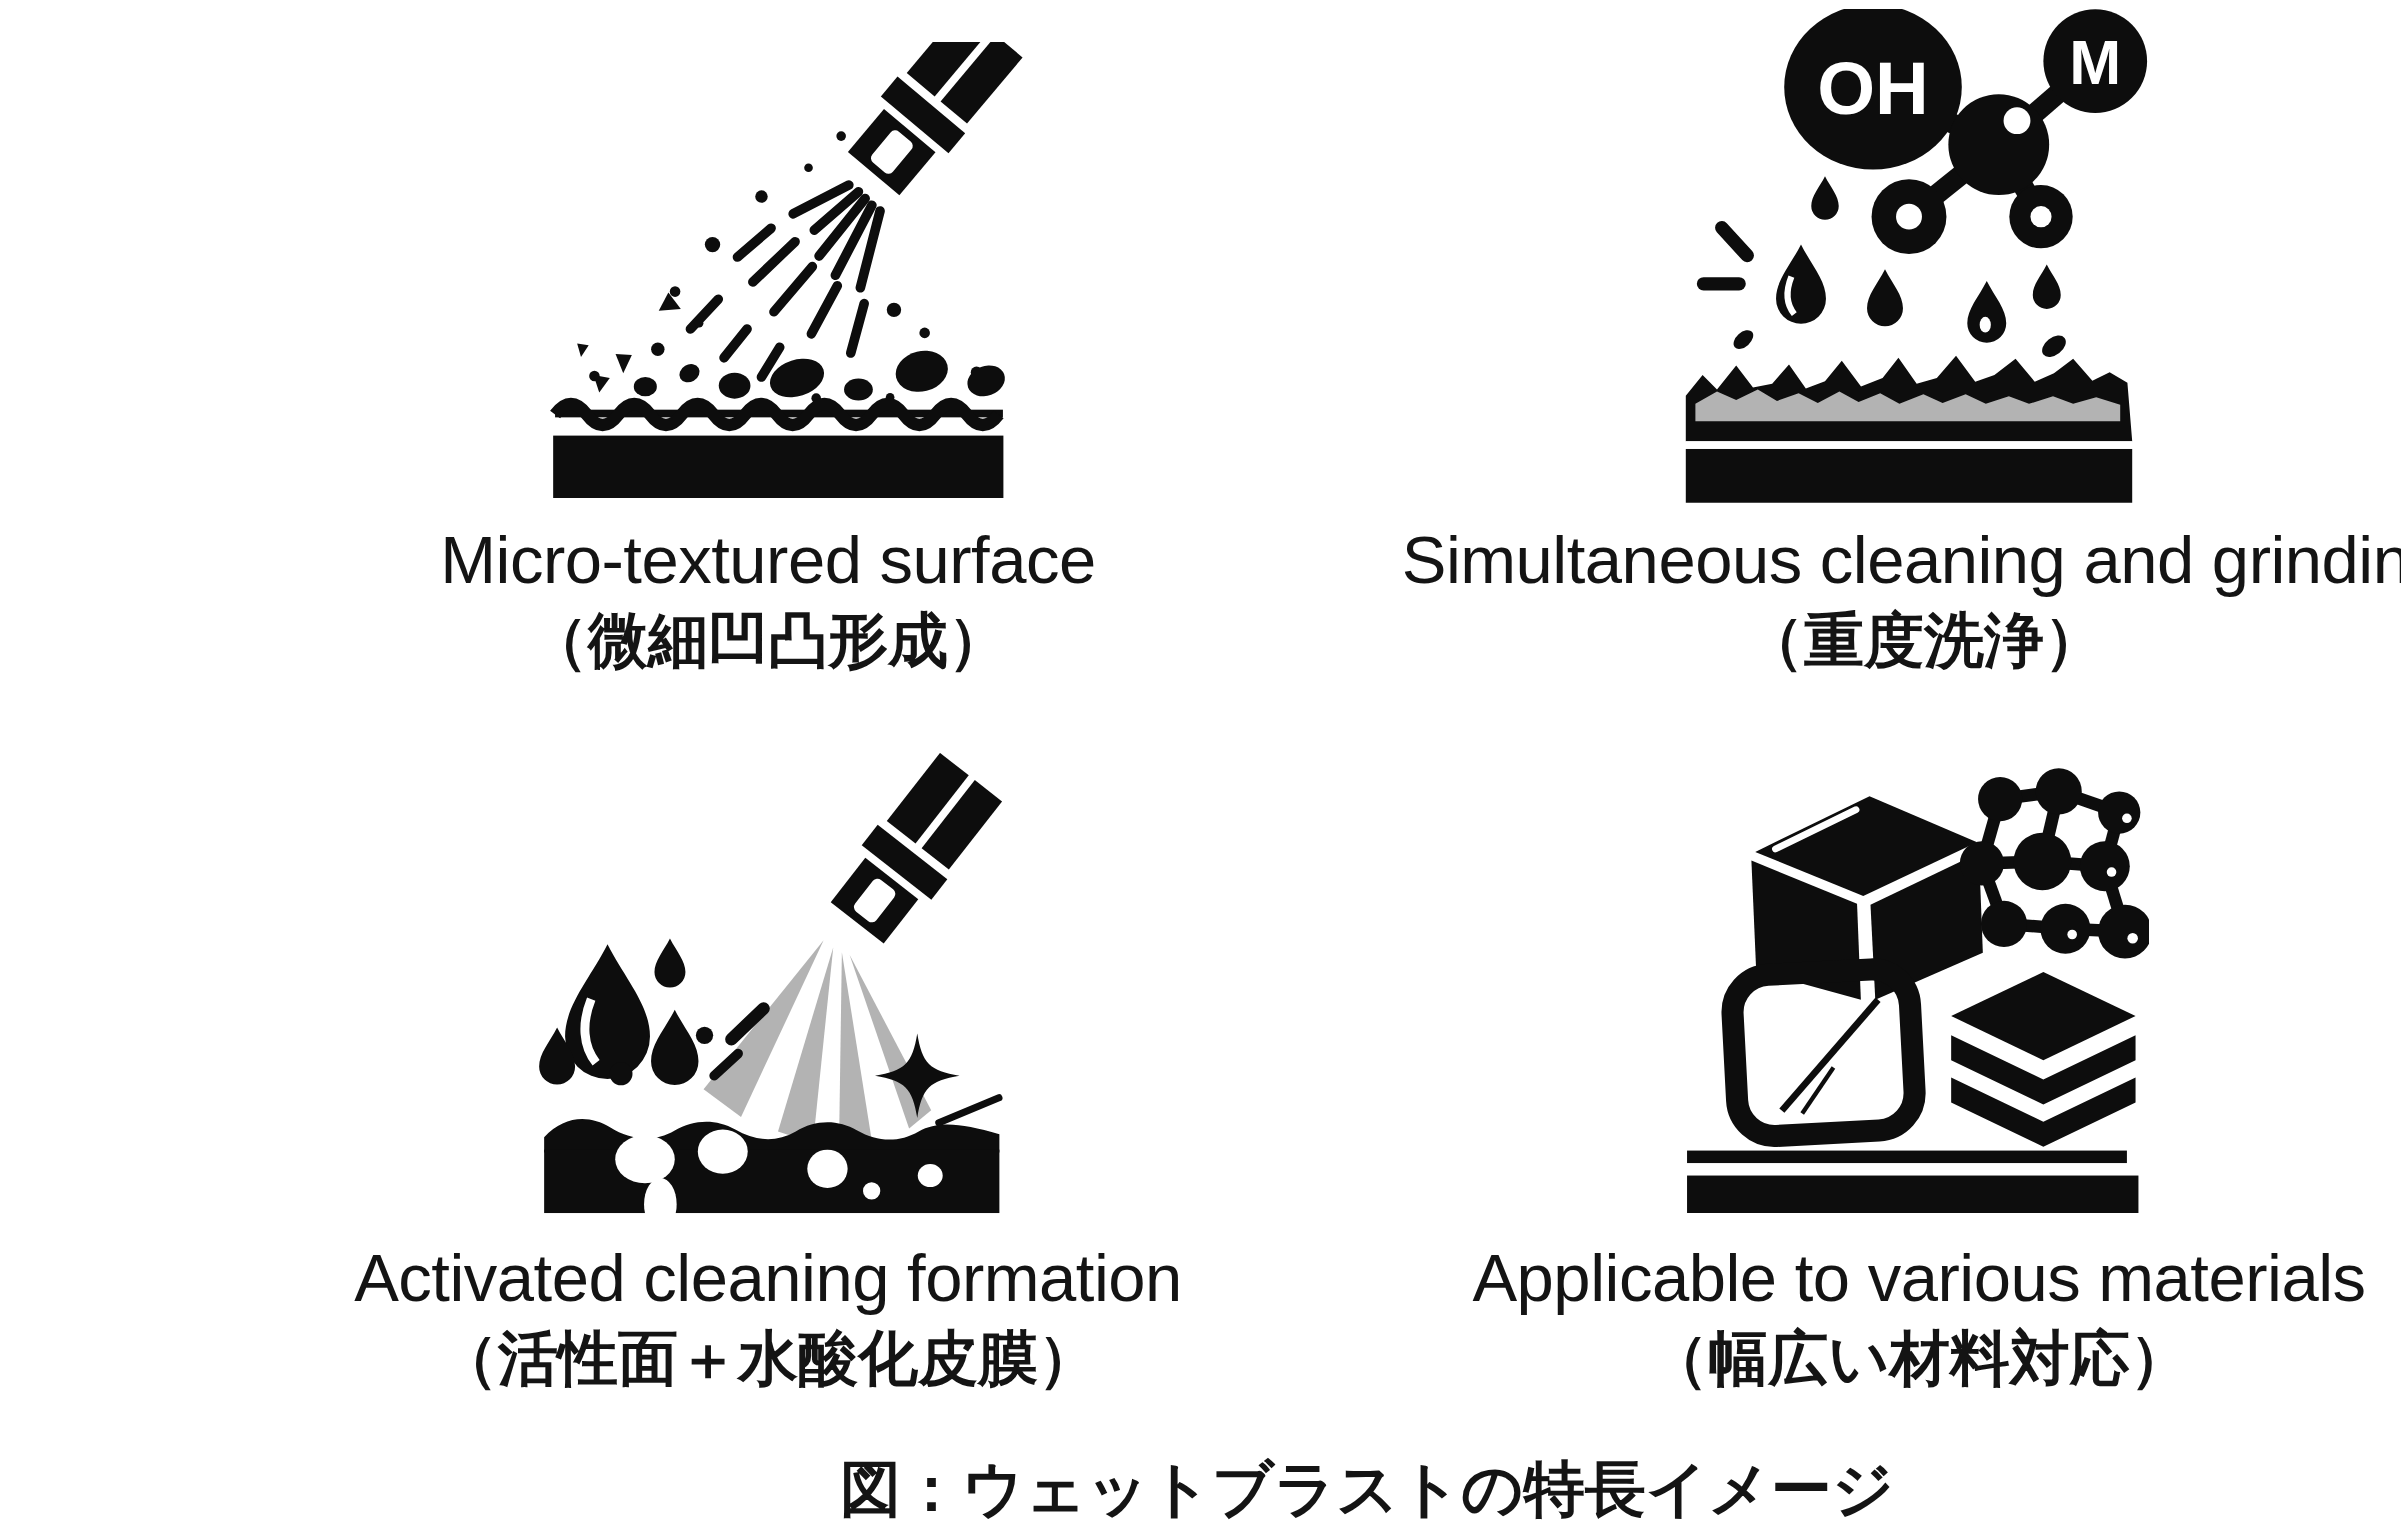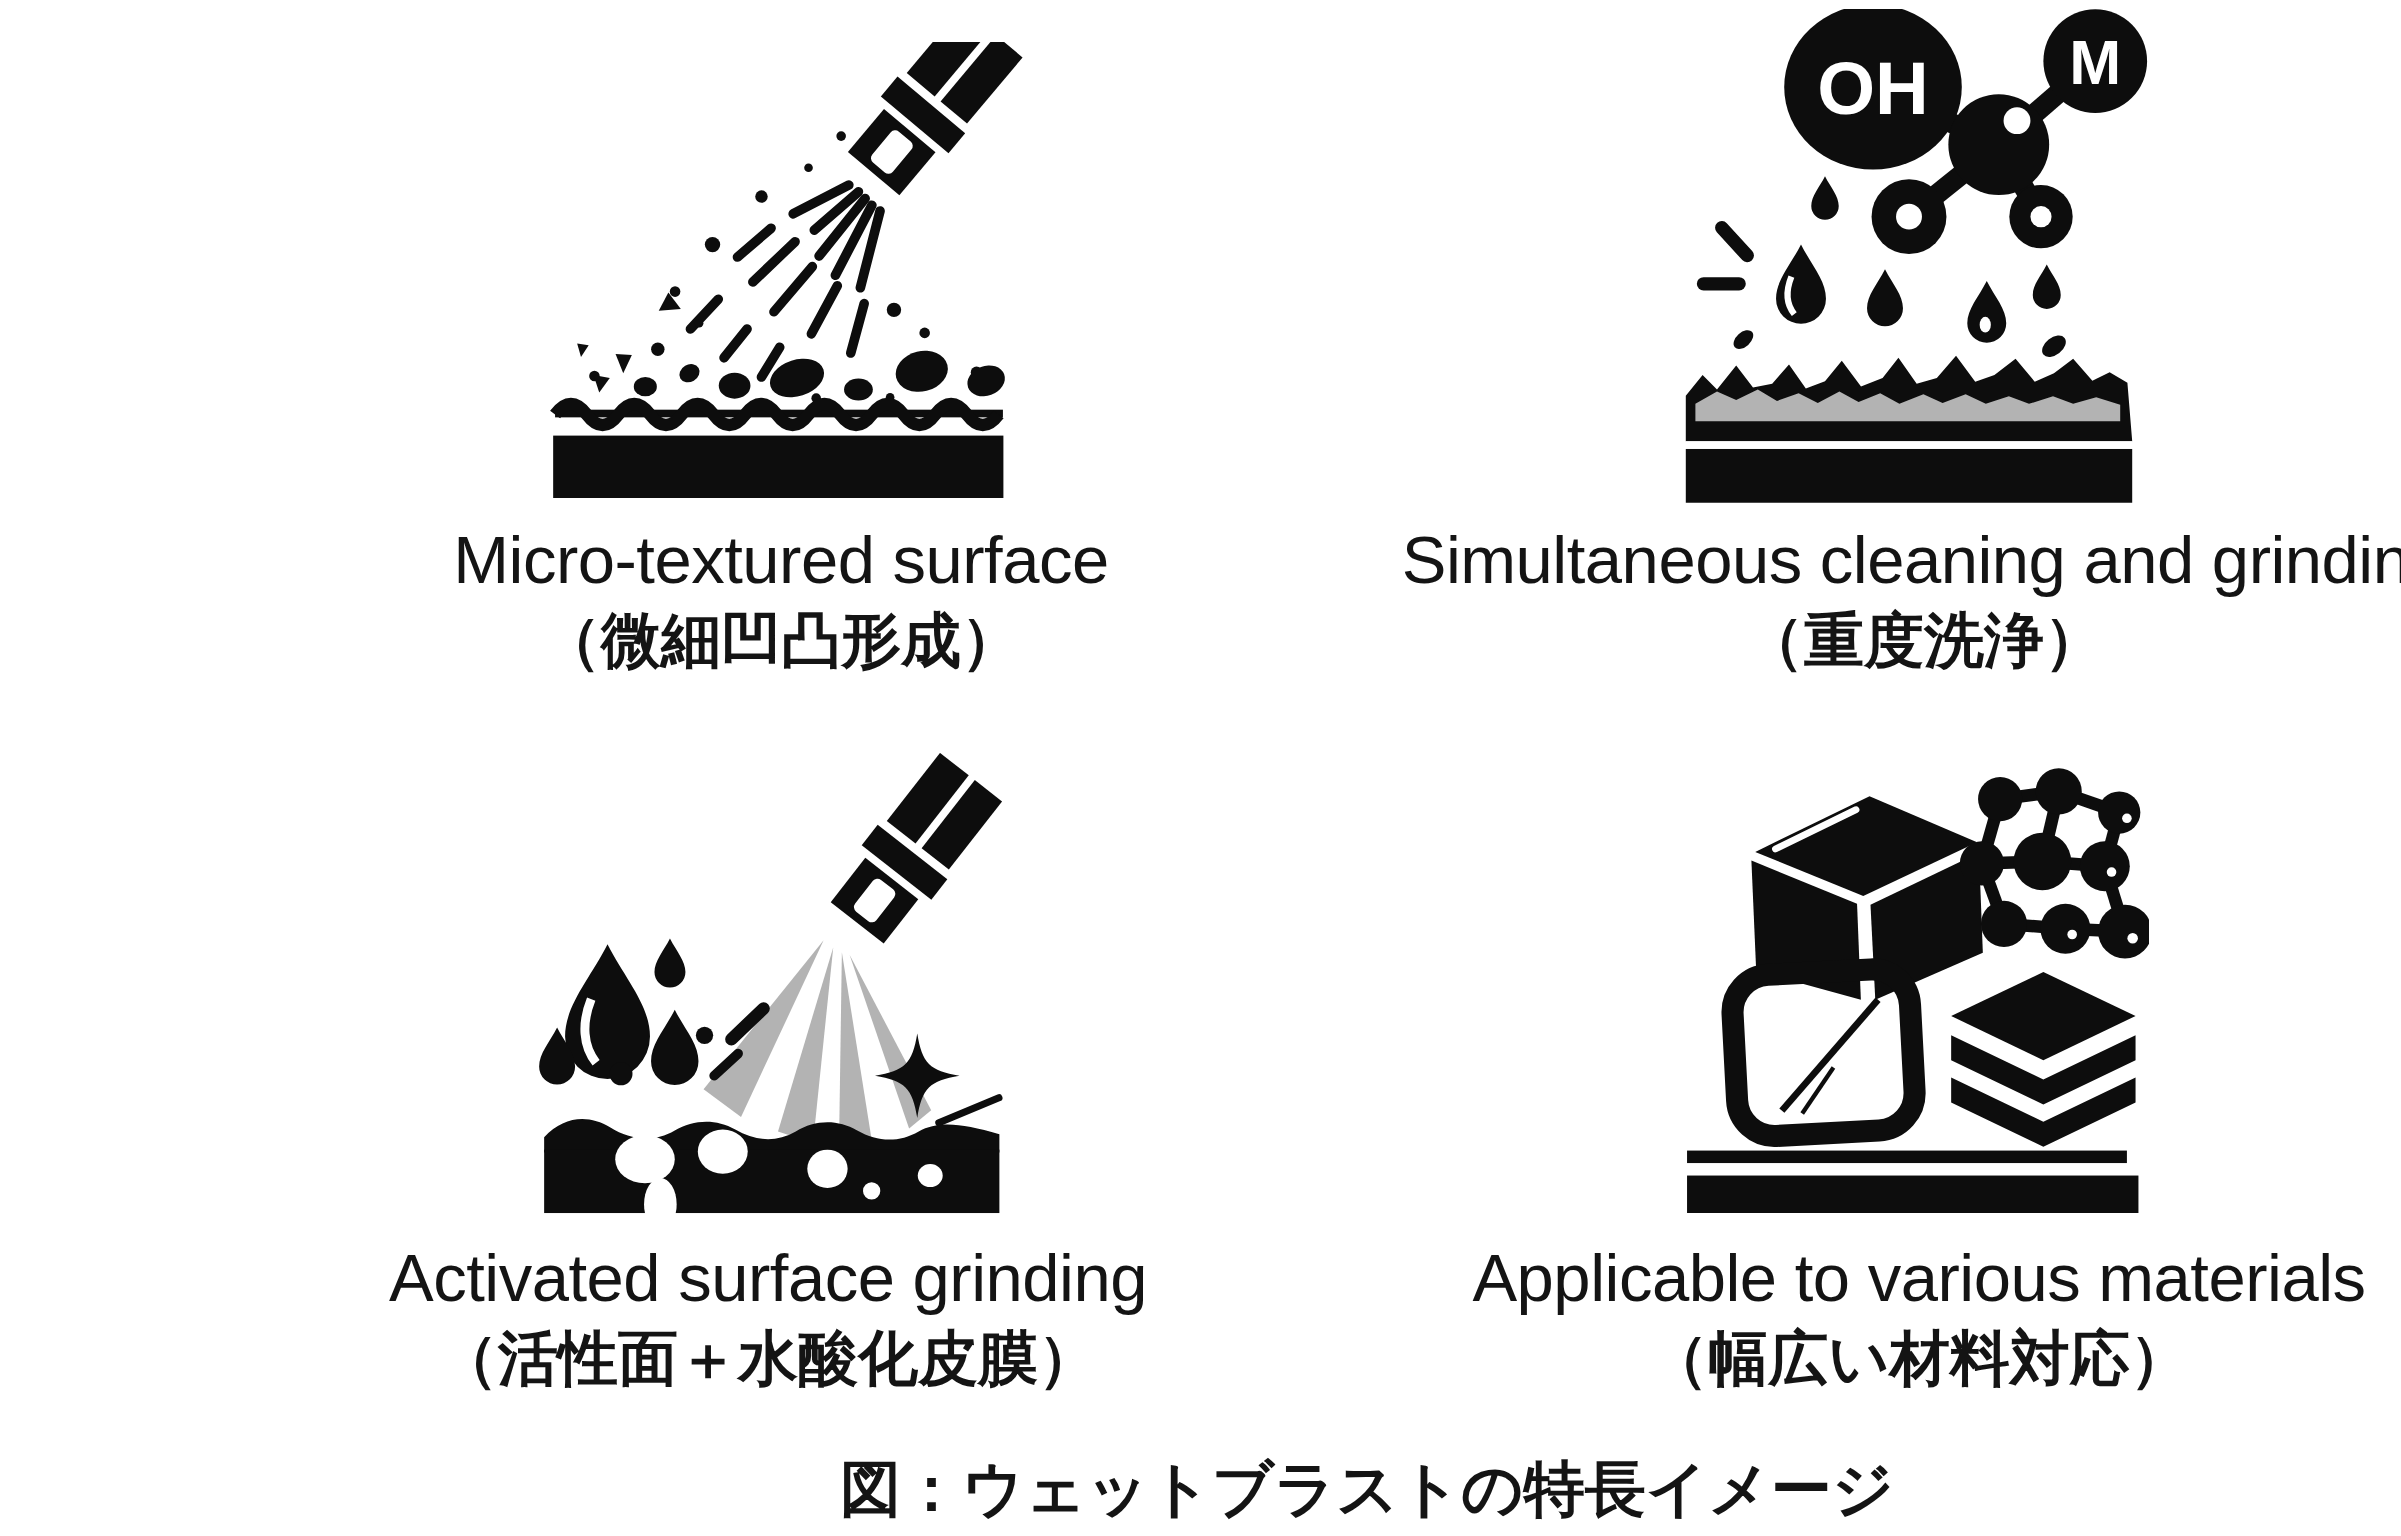--- a/index.html
+++ b/index.html
@@ -232,32 +232,32 @@
         <polygon points="598,640 790,732 982,640 982,692 790,784 598,692"></polygon>
         <polygon points="598,728 790,820 982,728 982,780 790,872 598,780"></polygon>
       </g>
       <g>
         <rect x="48" y="880" width="916" height="26"></rect>
         <rect x="48" y="932" width="940" height="78"></rect>
       </g>
     </g>
   </svg>
 
-  <div class="caption" style="left:104px;top:519px;width:1354px">
+  <div class="caption" style="left:91px;top:519px;width:1354px">
     <div class="en">Micro-textured surface</div>
     <div class="ja">（微細凹凸形成）</div>
   </div>
 
   <div class="caption" style="left:1249px;top:519px;width:1350px">
     <div class="en">Simultaneous cleaning and grinding</div>
     <div class="ja">（重度洗浄）</div>
   </div>
 
   <div class="caption" style="left:91px;top:1237px;width:1354px">
-    <div class="en">Activated surface grinding</div>
+    <div class="en">Activated cleaning formation</div>
     <div class="ja">（活性面＋水酸化皮膜）</div>
   </div>
 
   <div class="caption" style="left:1244px;top:1237px;width:1350px">
     <div class="en">Applicable to various materials</div>
     <div class="ja">（幅広い材料対応）</div>
   </div>
 
   <div class="figure-caption">図：ウェットブラストの特長イメージ</div>
 

